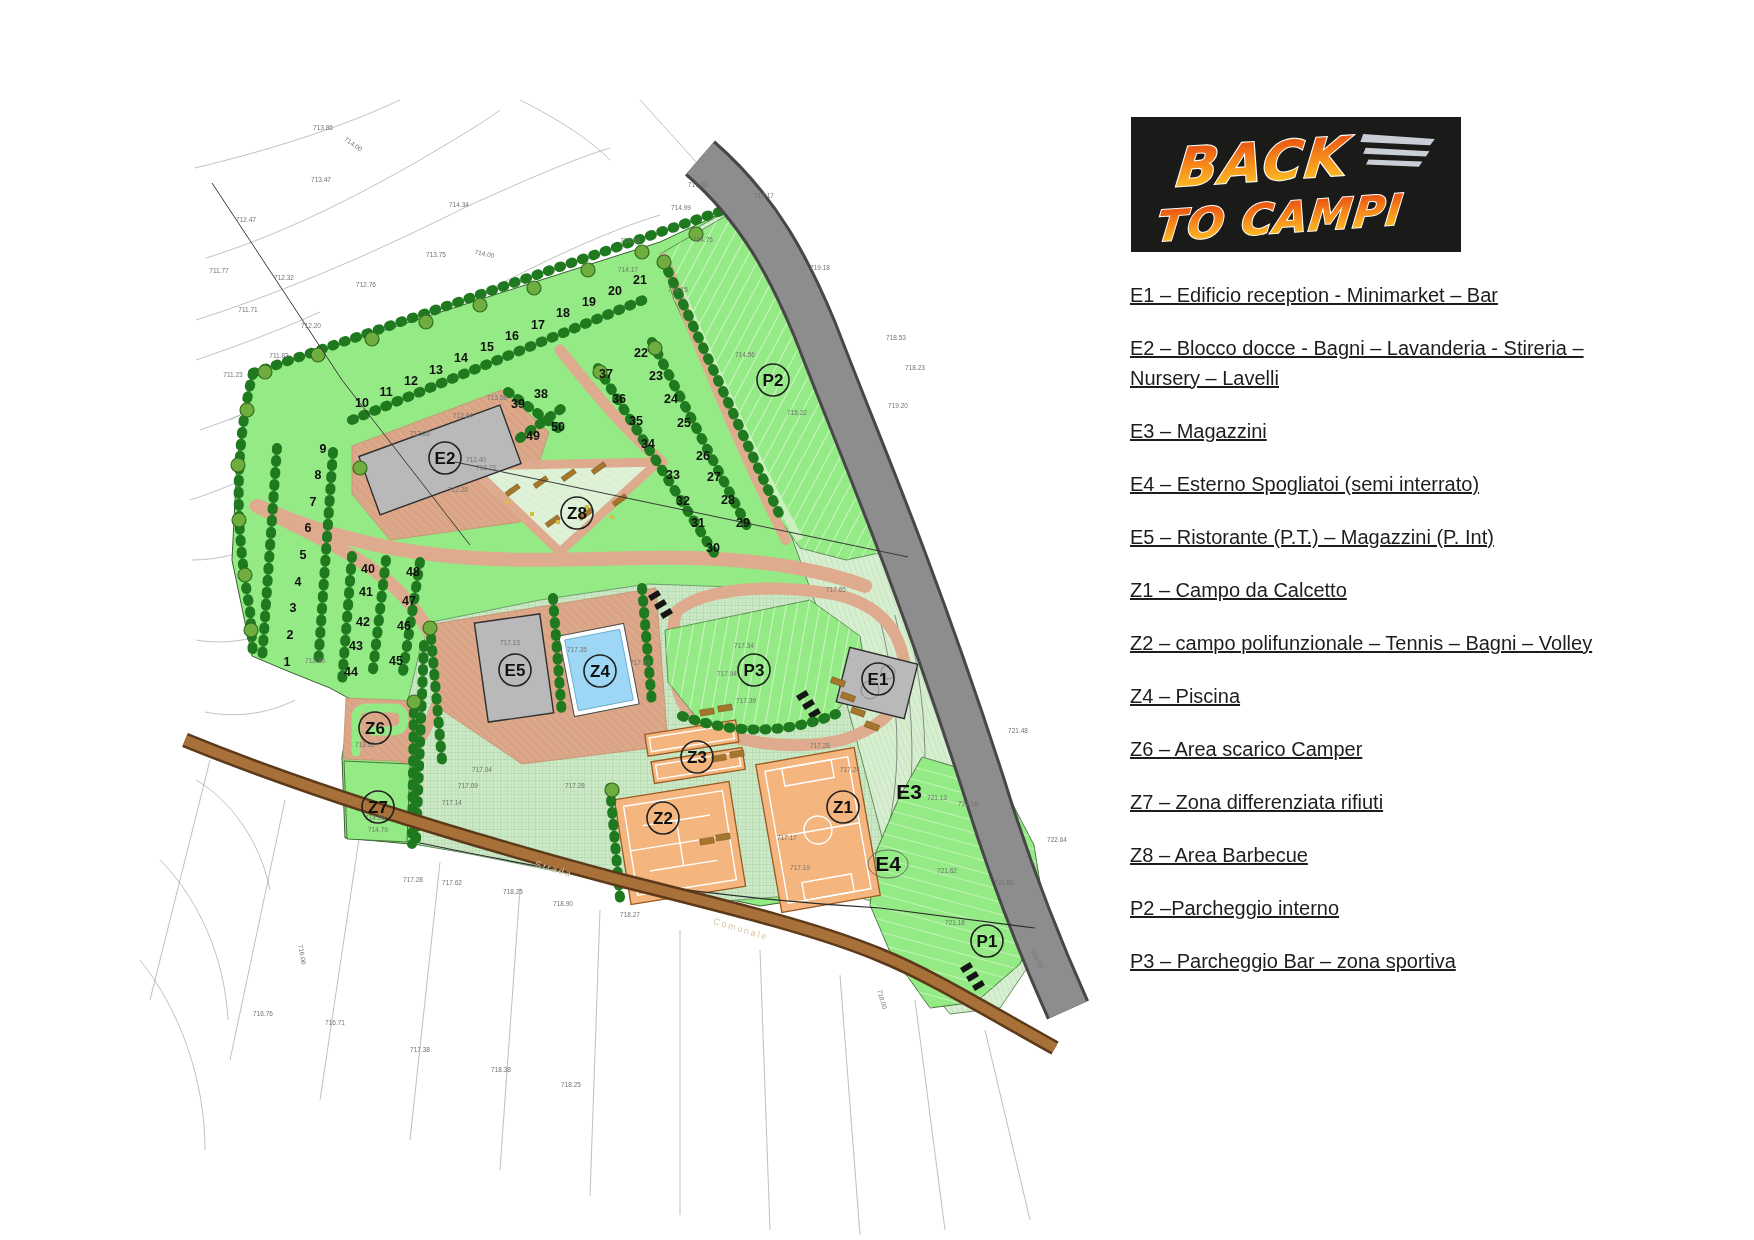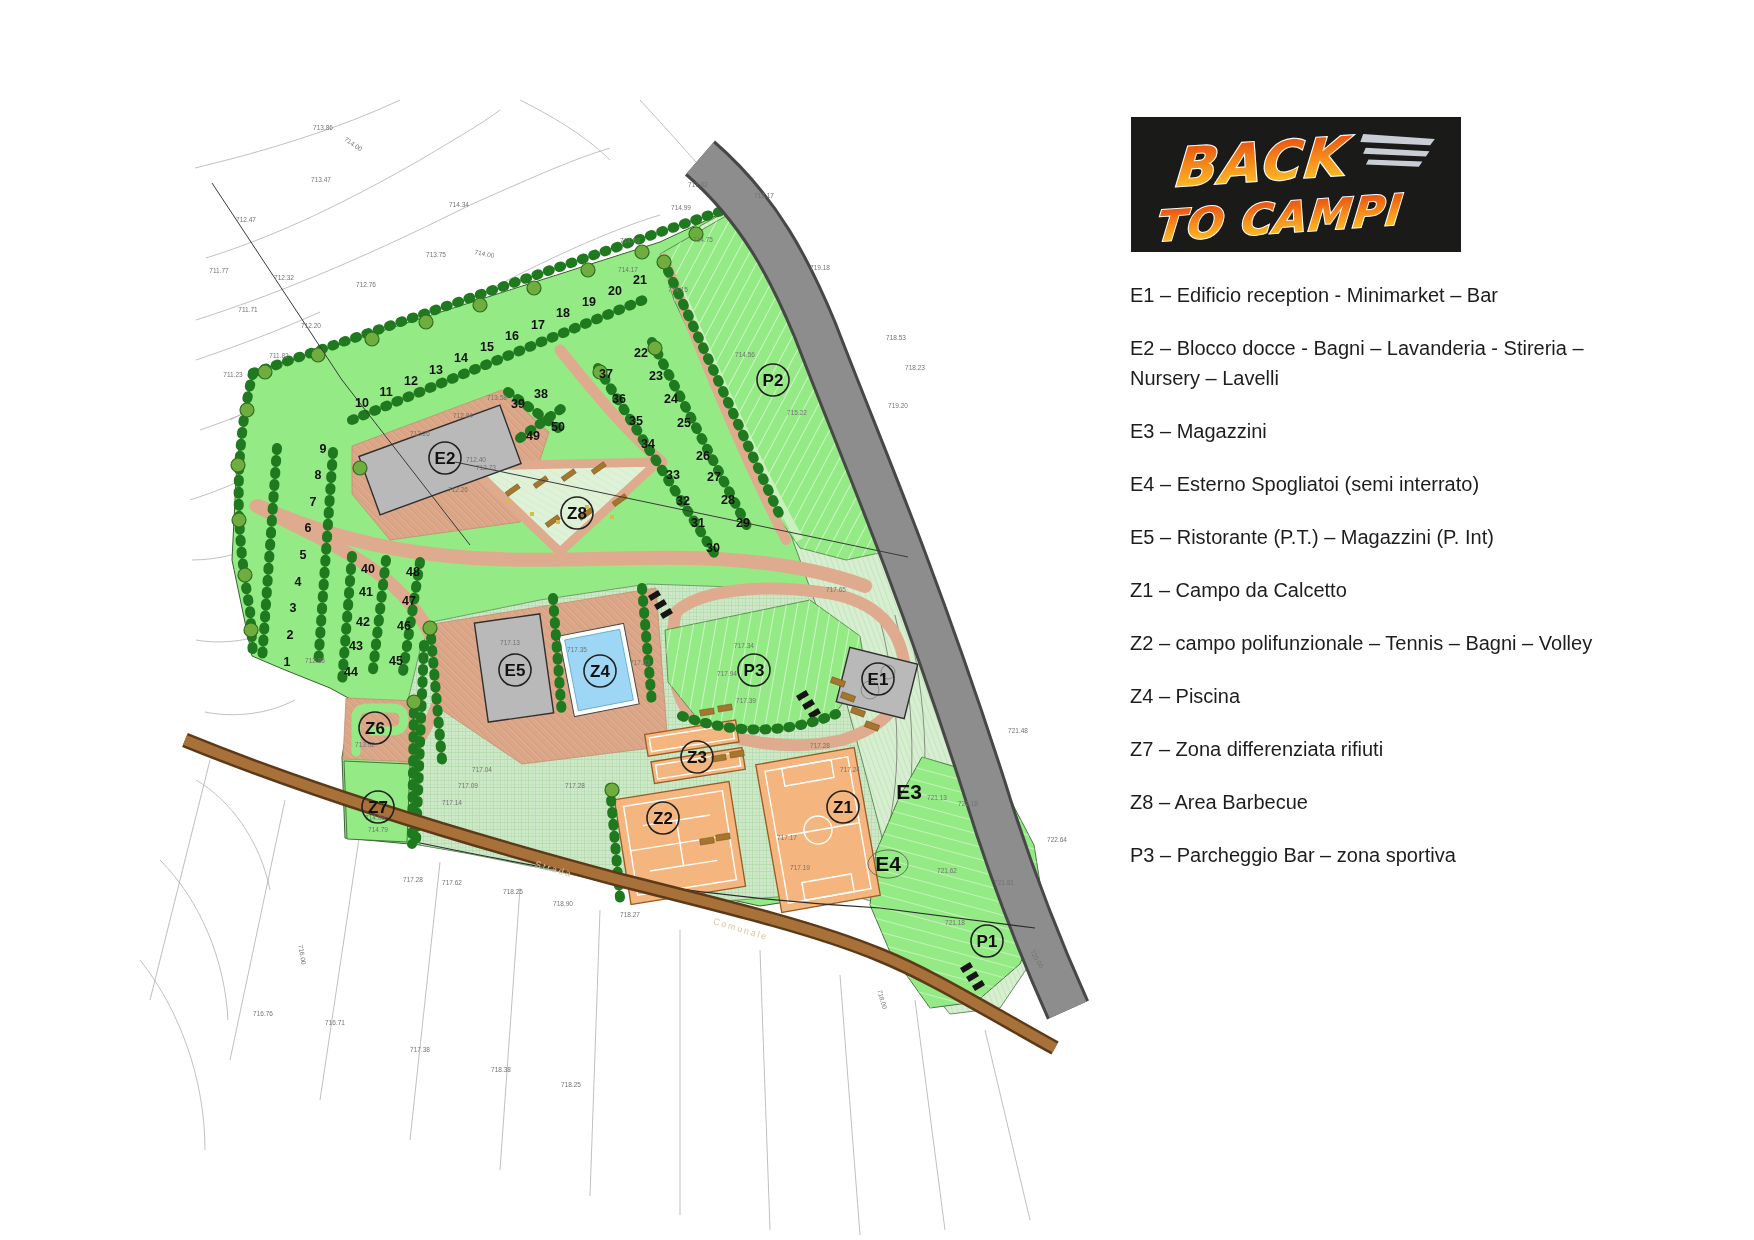--- a/index.html
+++ b/index.html
@@ -28,21 +28,21 @@
   .zt{font-weight:bold;font-size:17px;fill:#111;text-anchor:middle;}
   .at{font-weight:bold;font-size:21px;fill:#111;text-anchor:middle;}
   .pitch-nums text{font-weight:bold;font-size:12.5px;fill:#101010;text-anchor:middle;}
   .elev-labels text{font-size:6.5px;fill:#737373;text-anchor:middle;}
   .road-labels text{font-size:9px;fill:#d8c3a0;letter-spacing:2px;text-anchor:middle;}
 
   
   .logo{position:absolute;left:1131px;top:117px;width:330px;height:135px;background:#1a1a18;}
   .legend{position:absolute;left:1130px;top:280px;width:470px;color:#1d1d1d;
     font-size:20px;line-height:30px;}
-  .legend .li{margin-bottom:23px;}
+  .legend .li{margin-bottom:23px;text-decoration:underline;}
 </style>
 </head>
 <body>
 
 <div class="page">
 
   <svg class="map" width="1100" height="1240" viewBox="0 0 1100 1240">
     <defs>
       <pattern id="pHatch" width="6" height="6" patternUnits="userSpaceOnUse" patternTransform="rotate(45)">
         <rect width="6" height="6" fill="#dfab8e"></rect>
@@ -502,18 +502,20 @@
 
   <div class="legend">
     <div class="li">E1 – Edificio reception  - Minimarket – Bar</div>
     <div class="li">E2 – Blocco docce - Bagni – Lavanderia - Stireria – Nursery – Lavelli</div>
     <div class="li">E3 – Magazzini</div>
     <div class="li">E4 – Esterno Spogliatoi (semi interrato)</div>
     <div class="li">E5 – Ristorante (P.T.) – Magazzini (P. Int)</div>
     <div class="li">Z1 – Campo da Calcetto</div>
     <div class="li">Z2 – campo polifunzionale – Tennis – Bagni – Volley</div>
     <div class="li">Z4 – Piscina</div>
+    <div class="li">Z6 – Area scarico Camper</div>
     <div class="li">Z7 – Zona differenziata rifiuti</div>
     <div class="li">Z8 – Area Barbecue</div>
+    <div class="li">P2 –Parcheggio interno</div>
     <div class="li">P3 – Parcheggio Bar – zona sportiva</div>
   </div>
 
 </div>
 
 </body></html>

